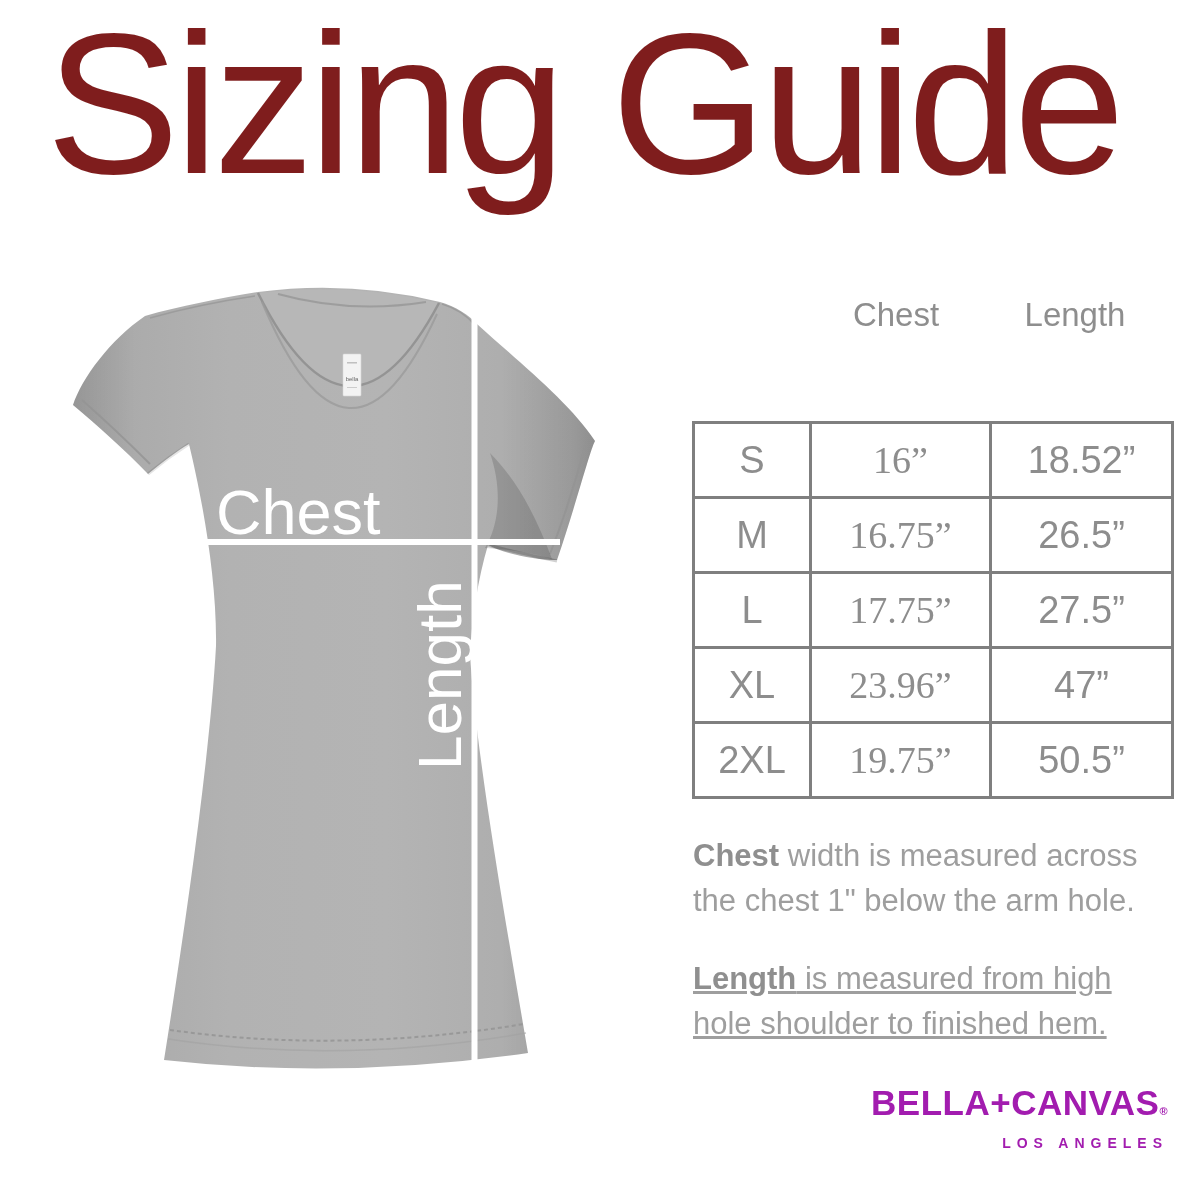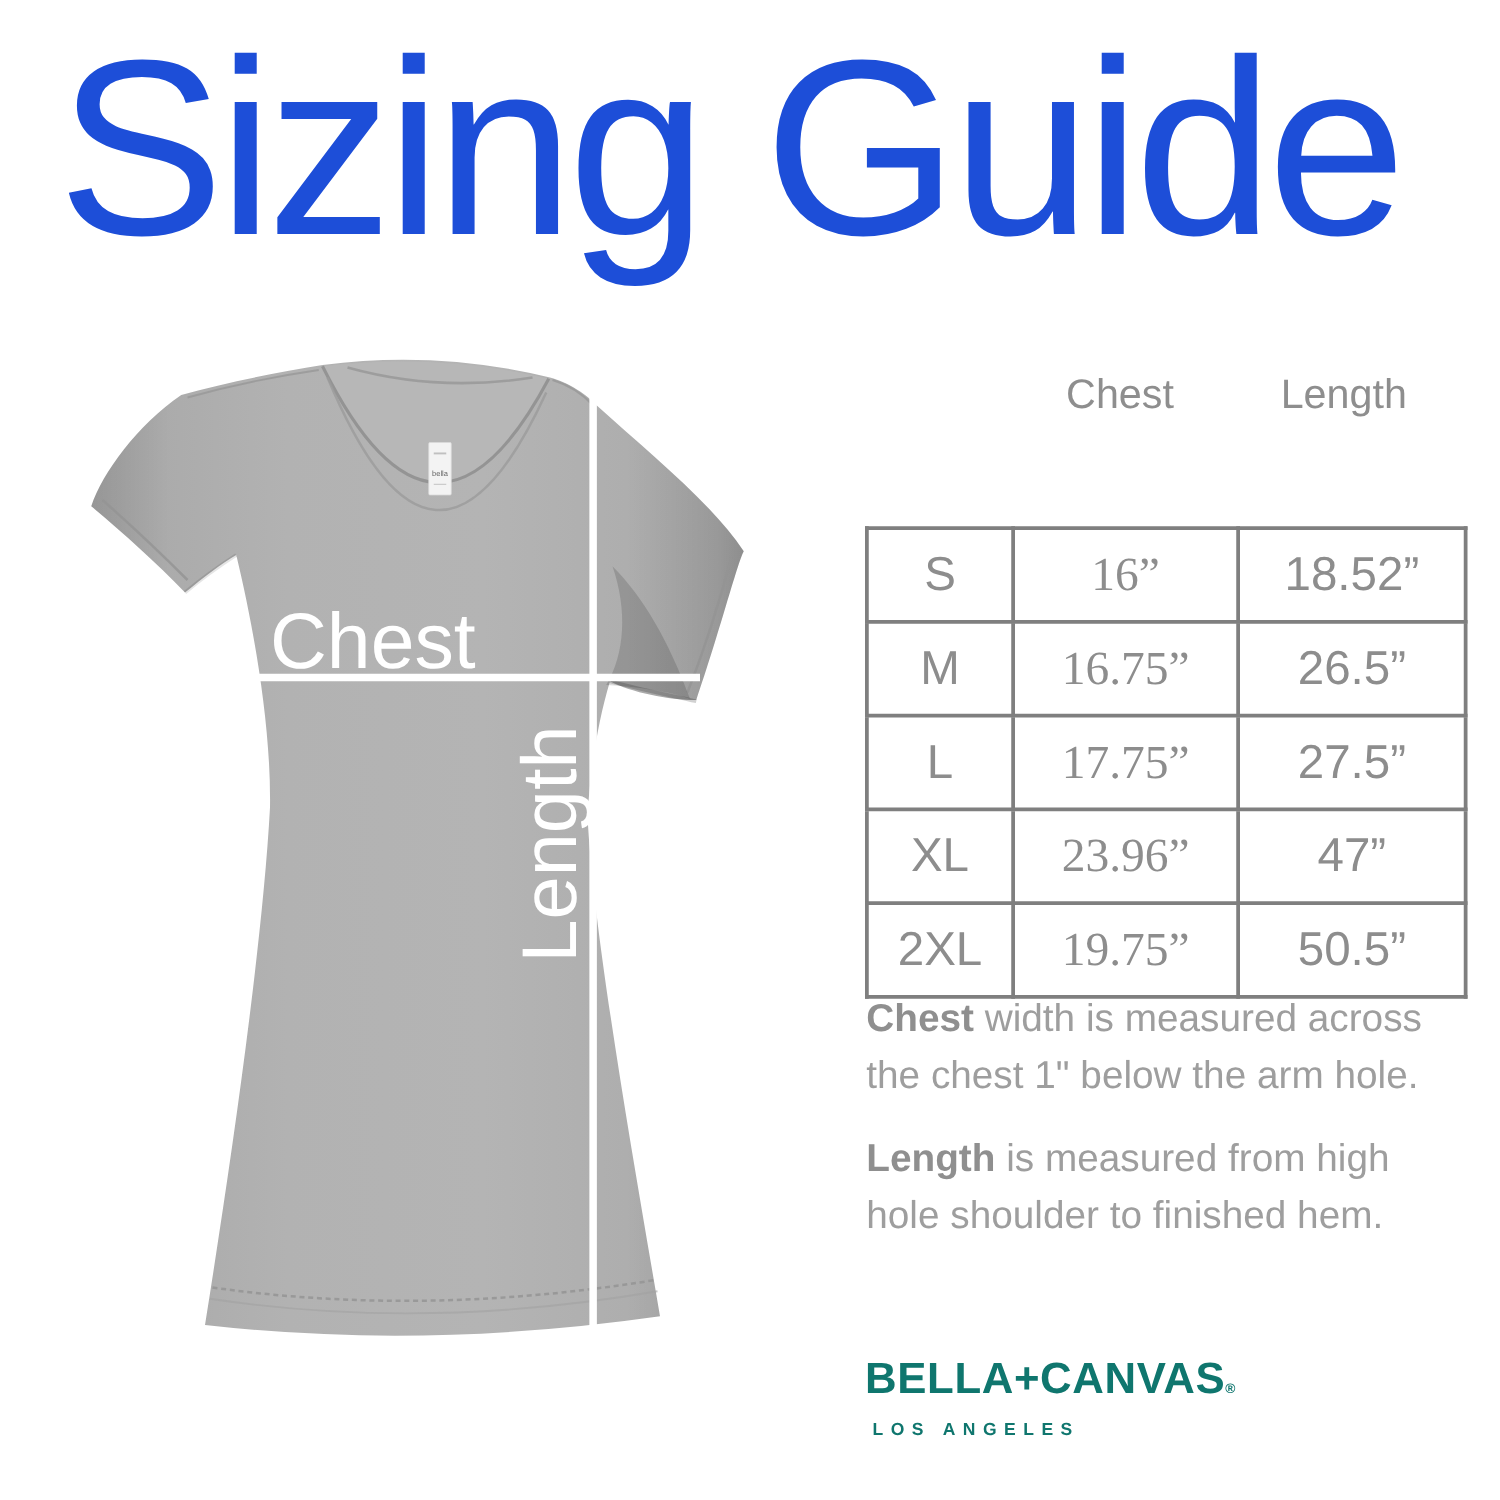--- a/index.html
+++ b/index.html
@@ -1,42 +1,42 @@
 <!DOCTYPE html>
 <html><head>
 <meta charset="utf-8">
 <style>
   html,body{margin:0;padding:0;background:#fff;}
   .page{position:relative;width:1200px;height:1200px;background:#fff;overflow:hidden;
         font-family:"Liberation Sans", sans-serif;}
 
-  .title{position:absolute;left:46px;top:19px;font-size:200px;line-height:1.0;
-         font-weight:100;letter-spacing:-5px;color:#1d4ed8;white-space:nowrap;}
+  .title{position:absolute;left:46px;top:4px;font-size:200px;line-height:1.0;
+         font-weight:100;letter-spacing:-5px;color:#7f1d1d;white-space:nowrap;}
 
   .shirt-svg{position:absolute;left:30px;top:278px;width:610px;height:800px;}
 
   .col-header{position:absolute;top:297px;text-align:center;font-size:33px;
               color:#8e8e8e;line-height:36px;}
   .col-header.chest{left:807px;width:178px;}
   .col-header.length{left:985px;width:180px;}
 
   table.size-table{position:absolute;left:692px;top:421px;border-collapse:collapse;}
   table.size-table td{border:3px solid #7f7f7f;height:70px;text-align:center;
                       vertical-align:middle;font-size:38px;color:#8d8d8d;background:#fff;}
   td.c-size{width:112px;}
   td.c-chest{width:175px;font-family:Liberation Serif, serif;}
   td.c-length{width:177px;}
 
-  .notes{position:absolute;left:693px;top:792px;width:478px;}
+  .notes{position:absolute;left:693px;top:833px;width:478px;}
   .note{font-size:31px;line-height:45px;color:#9e9e9e;}
-  .note + .note{margin-top:22px;}
+  .note + .note{margin-top:33px;text-decoration:underline;}
   .note b{color:#8f8f8f;font-weight:bold;}
   .note .nline{display:block;}
 
-  .brand{position:absolute;left:692px;top:1084px;width:476px;text-align:left;color:#0f766e;}
+  .brand{position:absolute;left:692px;top:1084px;width:476px;text-align:right;color:#a21caf;}
   .brand .logo{font-size:35px;font-weight:bold;letter-spacing:0.5px;line-height:38px;white-space:nowrap;}
   .brand .reg{font-size:11px;font-weight:bold;}
   .brand .tagline{margin-top:5px;font-size:14px;font-weight:bold;letter-spacing:6px;
                   padding-left:6px;line-height:16px;}
 </style>
 </head>
 <body>
 
 <div class="page">
 

